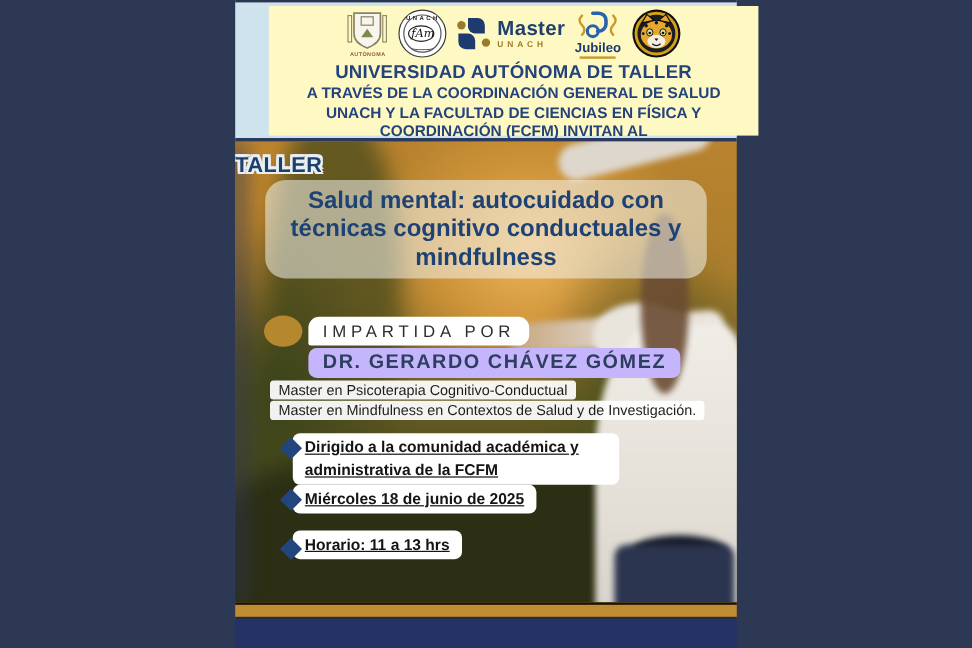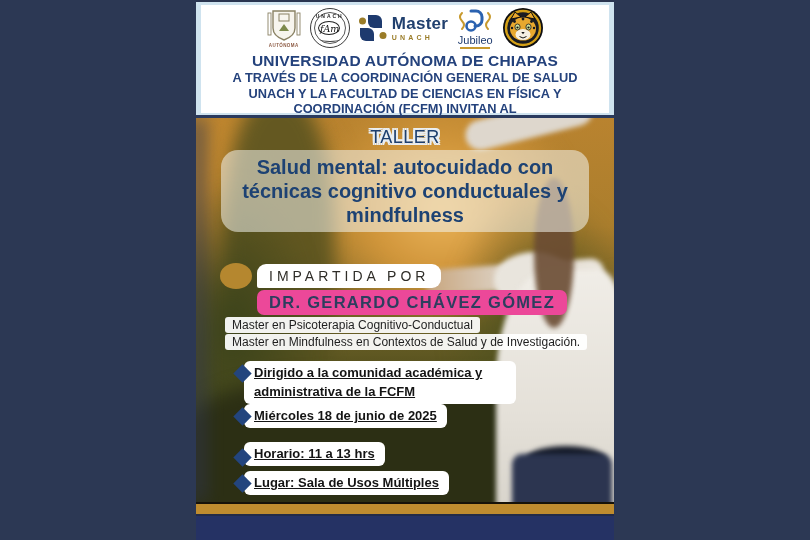--- a/index.html
+++ b/index.html
@@ -5,37 +5,37 @@
   * { margin:0; padding:0; box-sizing:border-box; }
   html,body { background:#1f2940; }
   body { font-family:"Liberation Sans", sans-serif; }
   .canvas { position:relative; width:810px; height:540px; background:#2c3854; overflow:hidden; margin:0 auto; }
   .poster { position:absolute; left:196px; top:0; width:418px; height:540px; }
 
   
   .header { position:absolute; left:0; top:0; width:418px; height:118px;
             background:#cfe3ef; border-top:2px solid #2a3550; border-bottom:3px solid #2a3a5e;
             padding:3px 5px 2px; }
-  .header-inner { width:100%; height:100%; background:#ffffff; padding-top:1px; }
+  .header-inner { width:100%; height:100%; background:#fef9c3; padding-top:1px;margin-left:23px; }
   .logo-row { display:flex; align-items:center; justify-content:center; gap:8px; height:44px; }
   .crest { width:36px; text-align:center; line-height:0; }
   .crest-caption { font-size:4.5px; letter-spacing:.4px; color:#8d5b44; font-weight:bold; line-height:5px; }
   .seal { position:relative; width:40px; height:40px; border-radius:50%; background:#fff;
           border:1.3px solid #3a3a3a; }
   .seal-ring { position:absolute; left:3px; top:3px; right:3px; bottom:3px; border:1px solid #555; border-radius:50%; }
   .seal-top { position:absolute; top:4px; width:100%; text-align:center; font-size:5px; letter-spacing:2px; color:#222; font-weight:bold; }
   .seal-lens { position:absolute; left:7px; top:12px; width:22px; height:14px; border:1px solid #222; border-radius:50%; }
   .seal-center { position:absolute; top:14px; width:100%; text-align:center; font-family:"DejaVu Serif", serif; font-style:italic; font-size:9.5px; color:#111; }
   .seal-arc { position:absolute; bottom:5px; left:9px; width:20px; height:5px; border-bottom:1px solid #444; border-radius:50%; }
   .salud-logo { display:flex; align-items:center; gap:4px; }
   .salud-text { display:flex; flex-direction:column; line-height:1; }
   .salud-title { font-size:17px; font-weight:bold; color:#21406e; letter-spacing:.3px; }
   .salud-sub { font-size:7px; font-weight:bold; color:#9a7c28; letter-spacing:3.2px; margin-top:2px; }
   .jubileo { display:flex; flex-direction:column; align-items:center; line-height:1; }
-  .jubileo-label { font-size:11px; font-weight:normal; color:#1d3a6e; margin-top:1px; }
+  .jubileo-label { font-size:11px; font-weight:bold; color:#1d3a6e; margin-top:1px; }
   .jubileo-bar { width:30px; height:2px; background:#c89a2e; margin-top:1px; }
   .mascot { line-height:0; }
 
   .h-title { margin-top:2px; text-align:center; font-size:15.5px; font-weight:bold; color:#24427c; letter-spacing:.2px; }
   .h-sub { text-align:center; font-size:12.8px; line-height:15.5px; font-weight:bold; color:#24427c; }
 
   
   .photo { position:absolute; left:0; top:118px; width:418px; height:384px; overflow:hidden; background:#6a5a24; }
   .ph { position:absolute; border-radius:50%; filter:blur(9px); }
   .ph-base { position:absolute; inset:0; border-radius:0; filter:none;
@@ -60,32 +60,32 @@
             background:linear-gradient(90deg,#c7a47c 0%,#ddd2c4 45%,#ece7df 100%); transform:rotate(-4deg); }
   .wm-shoulder { left:298px; top:134px; width:80px; height:56px; border-radius:50%; background:#e9e5dd; }
   .wm-shirt { left:300px; top:152px; width:126px; height:270px; border-radius:42% 18% 6% 6%;
               background:linear-gradient(180deg,#f0ede7 0%,#e4e0d8 55%,#d4d0c7 100%); }
   .wm-jeans { left:316px; top:336px; width:100px; height:56px; border-radius:10px 10px 0 0;
               background:#2c3550; }
   .wm-waist { left:330px; top:328px; width:80px; height:26px; border-radius:50%; background:#141a28; }
 
   
   .ov { position:absolute; left:0; top:0; width:100%; height:100%; }
-  .taller { position:absolute; top:9px; width:100%; text-align:center;
-            font-size:18px; font-weight:normal; letter-spacing:.5px; color:#1d3f6e;
+  .taller { position:absolute; top:9px; width:100%; text-align:left;
+            font-size:18px; font-weight:bold; letter-spacing:.5px; color:#1d3f6e;
             text-shadow:-2px -2px 0 #e9eef2, 2px -2px 0 #e9eef2, -2px 2px 0 #e9eef2, 2px 2px 0 #e9eef2,
                         -2px 0 0 #e9eef2, 2px 0 0 #e9eef2, 0 -2px 0 #e9eef2, 0 2px 0 #e9eef2; }
   .title-box { position:absolute; left:50%; transform:translateX(-50%); top:32px; width:368px;
                background:rgba(243,244,238,.55); border-radius:17px; padding:5px 8px;
                text-align:center; font-size:20px; line-height:24px; font-weight:bold; color:#1d4273; }
   .imp-circle { position:absolute; left:24px; top:145px; width:32px; height:26px;
                 border-radius:50%; background:#b5872f; }
   .imp-label { position:absolute; left:61px; top:146px; background:#ffffff; border-radius:9px 9px 9px 2px;
                padding:4px 12px; font-size:14px; letter-spacing:4px; color:#2f2d28; white-space:nowrap; }
-  .imp-name { position:absolute; left:61px; top:172px; background:#ec4899; border-radius:7px;
+  .imp-name { position:absolute; left:61px; top:172px; background:#c4b5fd; border-radius:7px;
               padding:3px 12px; font-size:16.5px; font-weight:bold; letter-spacing:1.3px; color:#2d3e5e; white-space:nowrap; }
   .creds { position:absolute; left:29px; top:199px; }
   .cred-line { display:table; background:rgba(255,255,255,.93); border-radius:3px;
                padding:1px 7px; font-size:12px; line-height:14px; color:#1e1e1e; margin-bottom:1px; white-space:nowrap; }
 
   .detail { position:absolute; left:40px; display:flex; align-items:flex-start; }
   .diamond { flex:none; width:13px; height:13px; background:#23457e; transform:rotate(45deg);
              margin-top:6px; }
   .detail-box { margin-left:-5px; background:#ffffff; border-radius:6px; padding:2px 10px 3px;
                 font-size:13px; line-height:19px; font-weight:bold; color:#141414;text-decoration:underline; }
@@ -169,21 +169,21 @@
               <ellipse cx="26.5" cy="20" rx="2.6" ry="3" fill="#cfe09a" stroke="#17181c" stroke-width="0.8"></ellipse>
               <circle cx="15.5" cy="20.5" r="1.1" fill="#111"></circle>
               <circle cx="26.5" cy="20.5" r="1.1" fill="#111"></circle>
               <path d="M19.3 25 h3.4 l-1.7 2.2 Z" fill="#151515"></path>
               <path d="M17.5 29.5 q3.5 3 7 0" fill="none" stroke="#151515" stroke-width="1"></path>
             </svg>
           </div>
 
         </div>
 
-        <div class="h-title">UNIVERSIDAD AUTÓNOMA DE CHIAPAS</div>
+        <div class="h-title">UNIVERSIDAD AUTÓNOMA DE TALLER</div>
         <div class="h-sub">A TRAVÉS DE LA COORDINACIÓN GENERAL DE SALUD</div>
         <div class="h-sub">UNACH Y LA FACULTAD DE CIENCIAS EN FÍSICA Y</div>
         <div class="h-sub">COORDINACIÓN (FCFM) INVITAN AL</div>
       </div>
     </div>
 
     <div class="photo">
       <div class="ph-base"></div>
       <div class="ph ph-orange-left"></div>
       <div class="ph ph-bright"></div>
@@ -222,24 +222,20 @@
           <div class="detail-box">Dirigido a la comunidad académica y administrativa de la FCFM</div>
         </div>
         <div class="detail d2">
           <div class="diamond"></div>
           <div class="detail-box">Miércoles 18 de junio de 2025</div>
         </div>
         <div class="detail d3">
           <div class="diamond"></div>
           <div class="detail-box">Horario: 11 a 13 hrs</div>
         </div>
-        <div class="detail d4">
-          <div class="diamond"></div>
-          <div class="detail-box">Lugar: Sala de Usos Múltiples</div>
-        </div>
       </div>
     </div>
 
     <div class="gold-strip"></div>
     <div class="bottom-navy"></div>
 
   </div>
 </div>
 
 </body></html>

